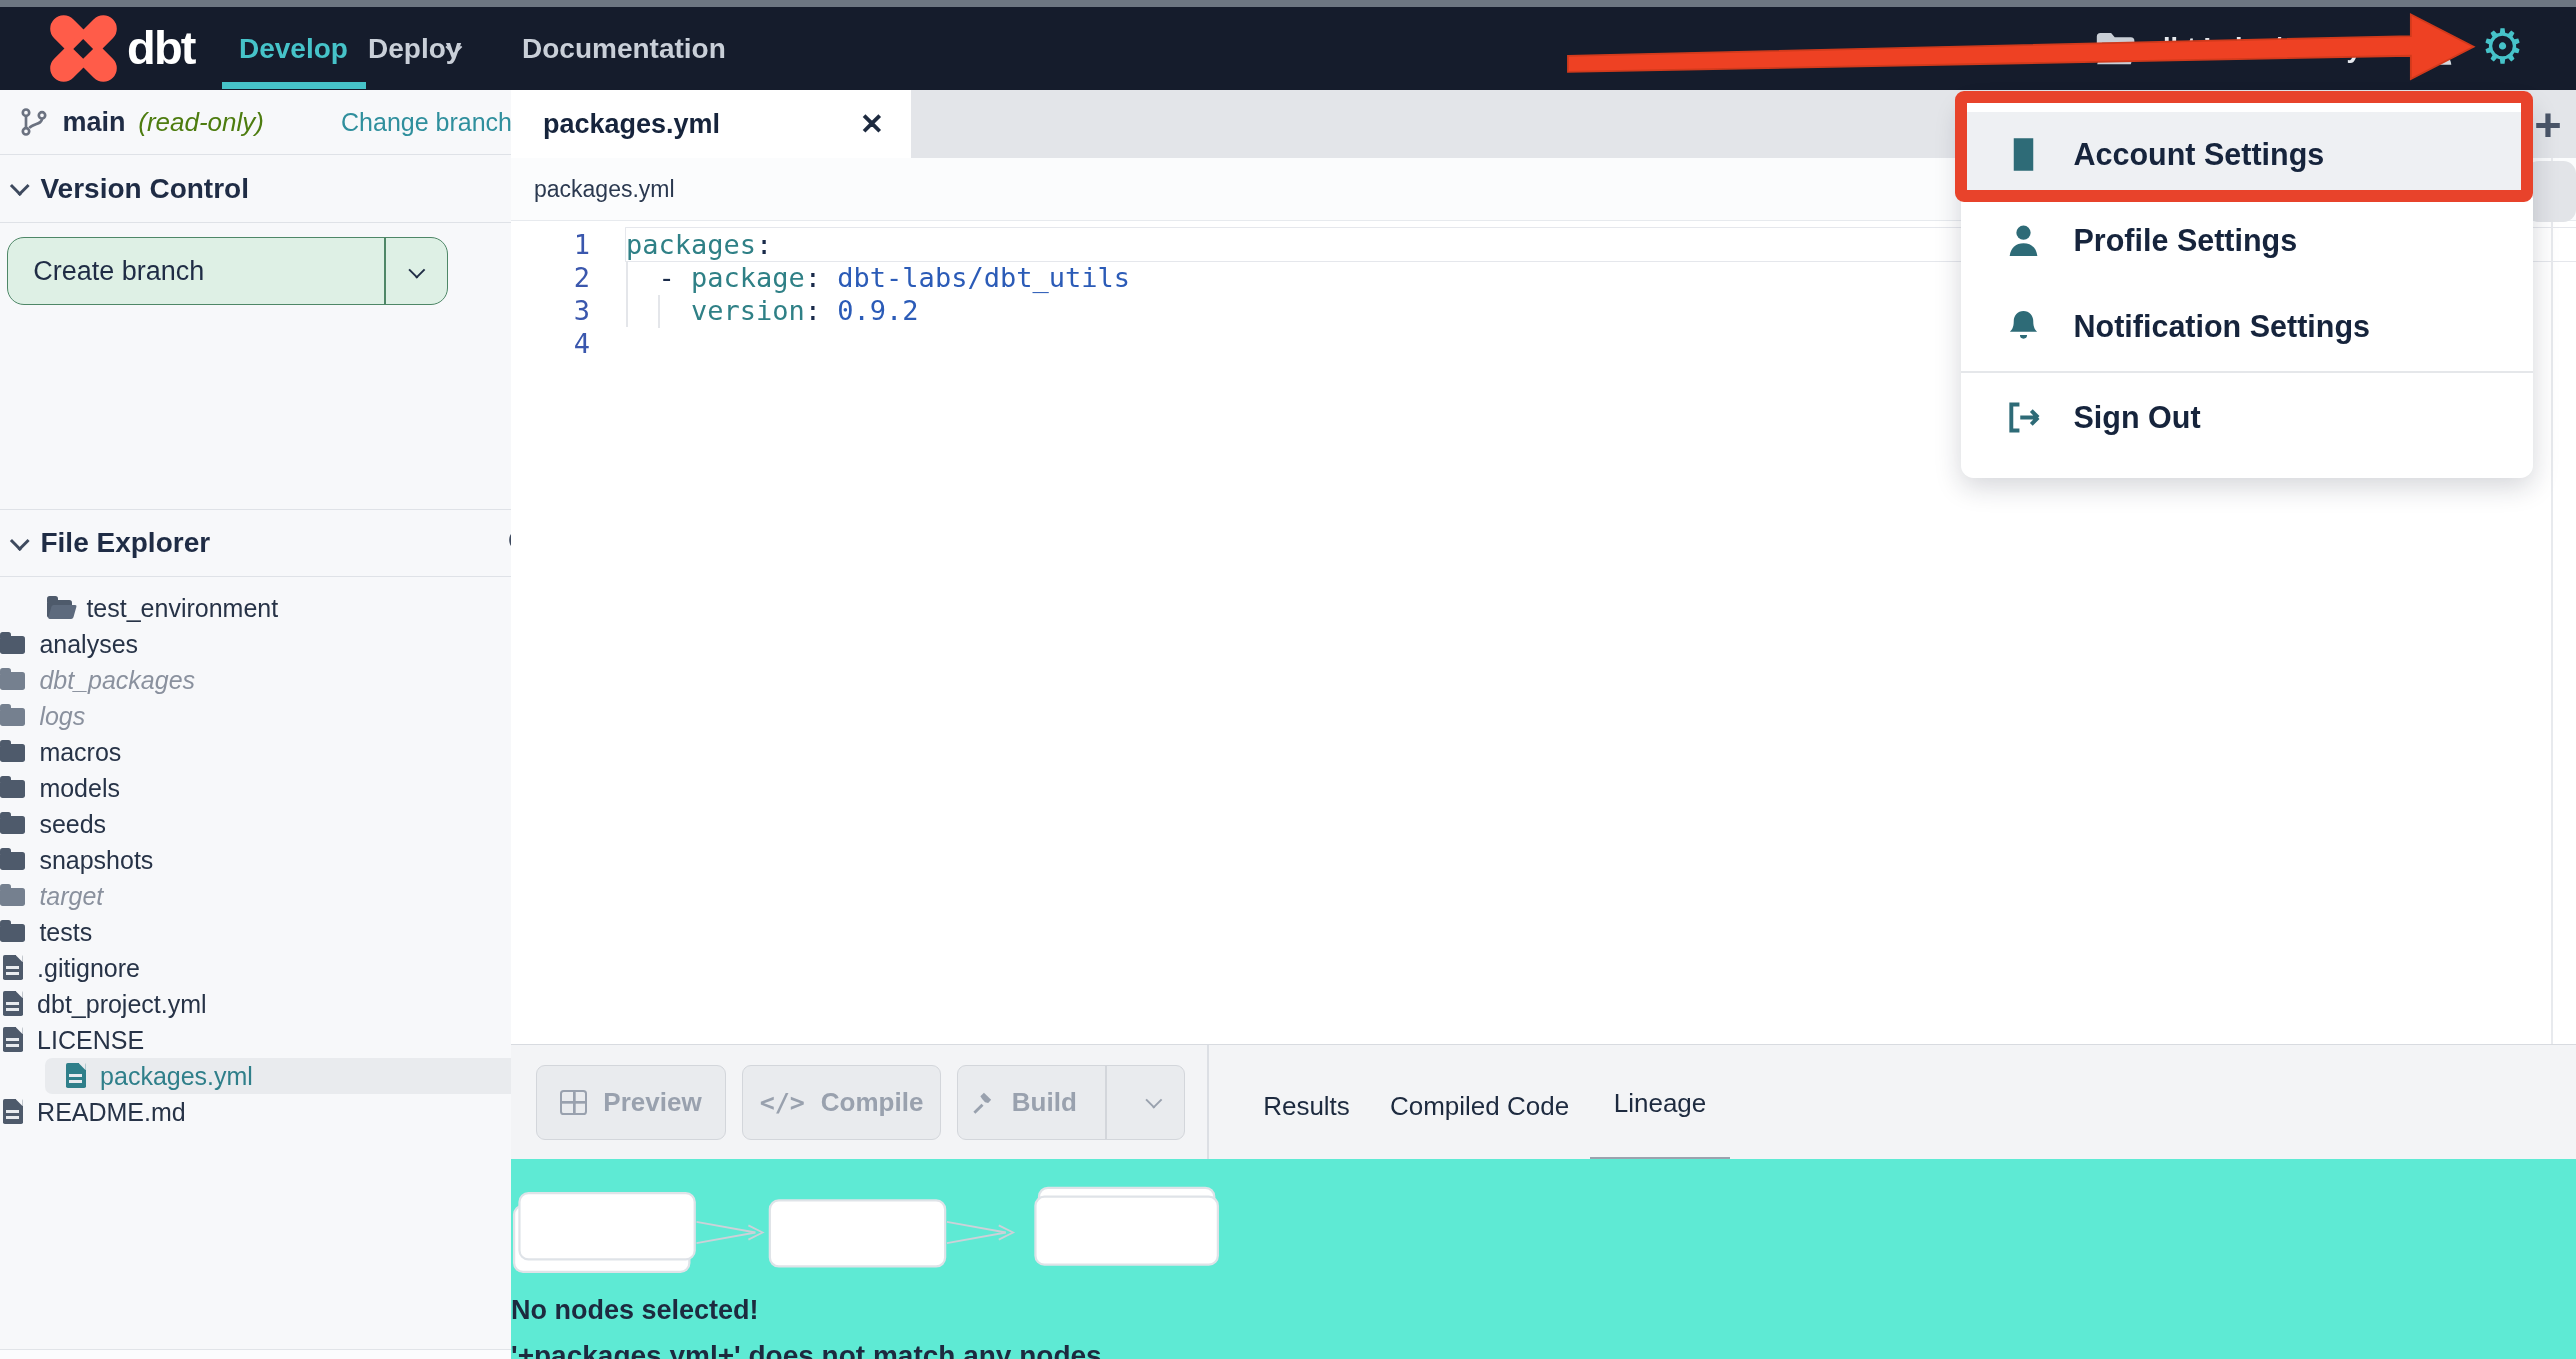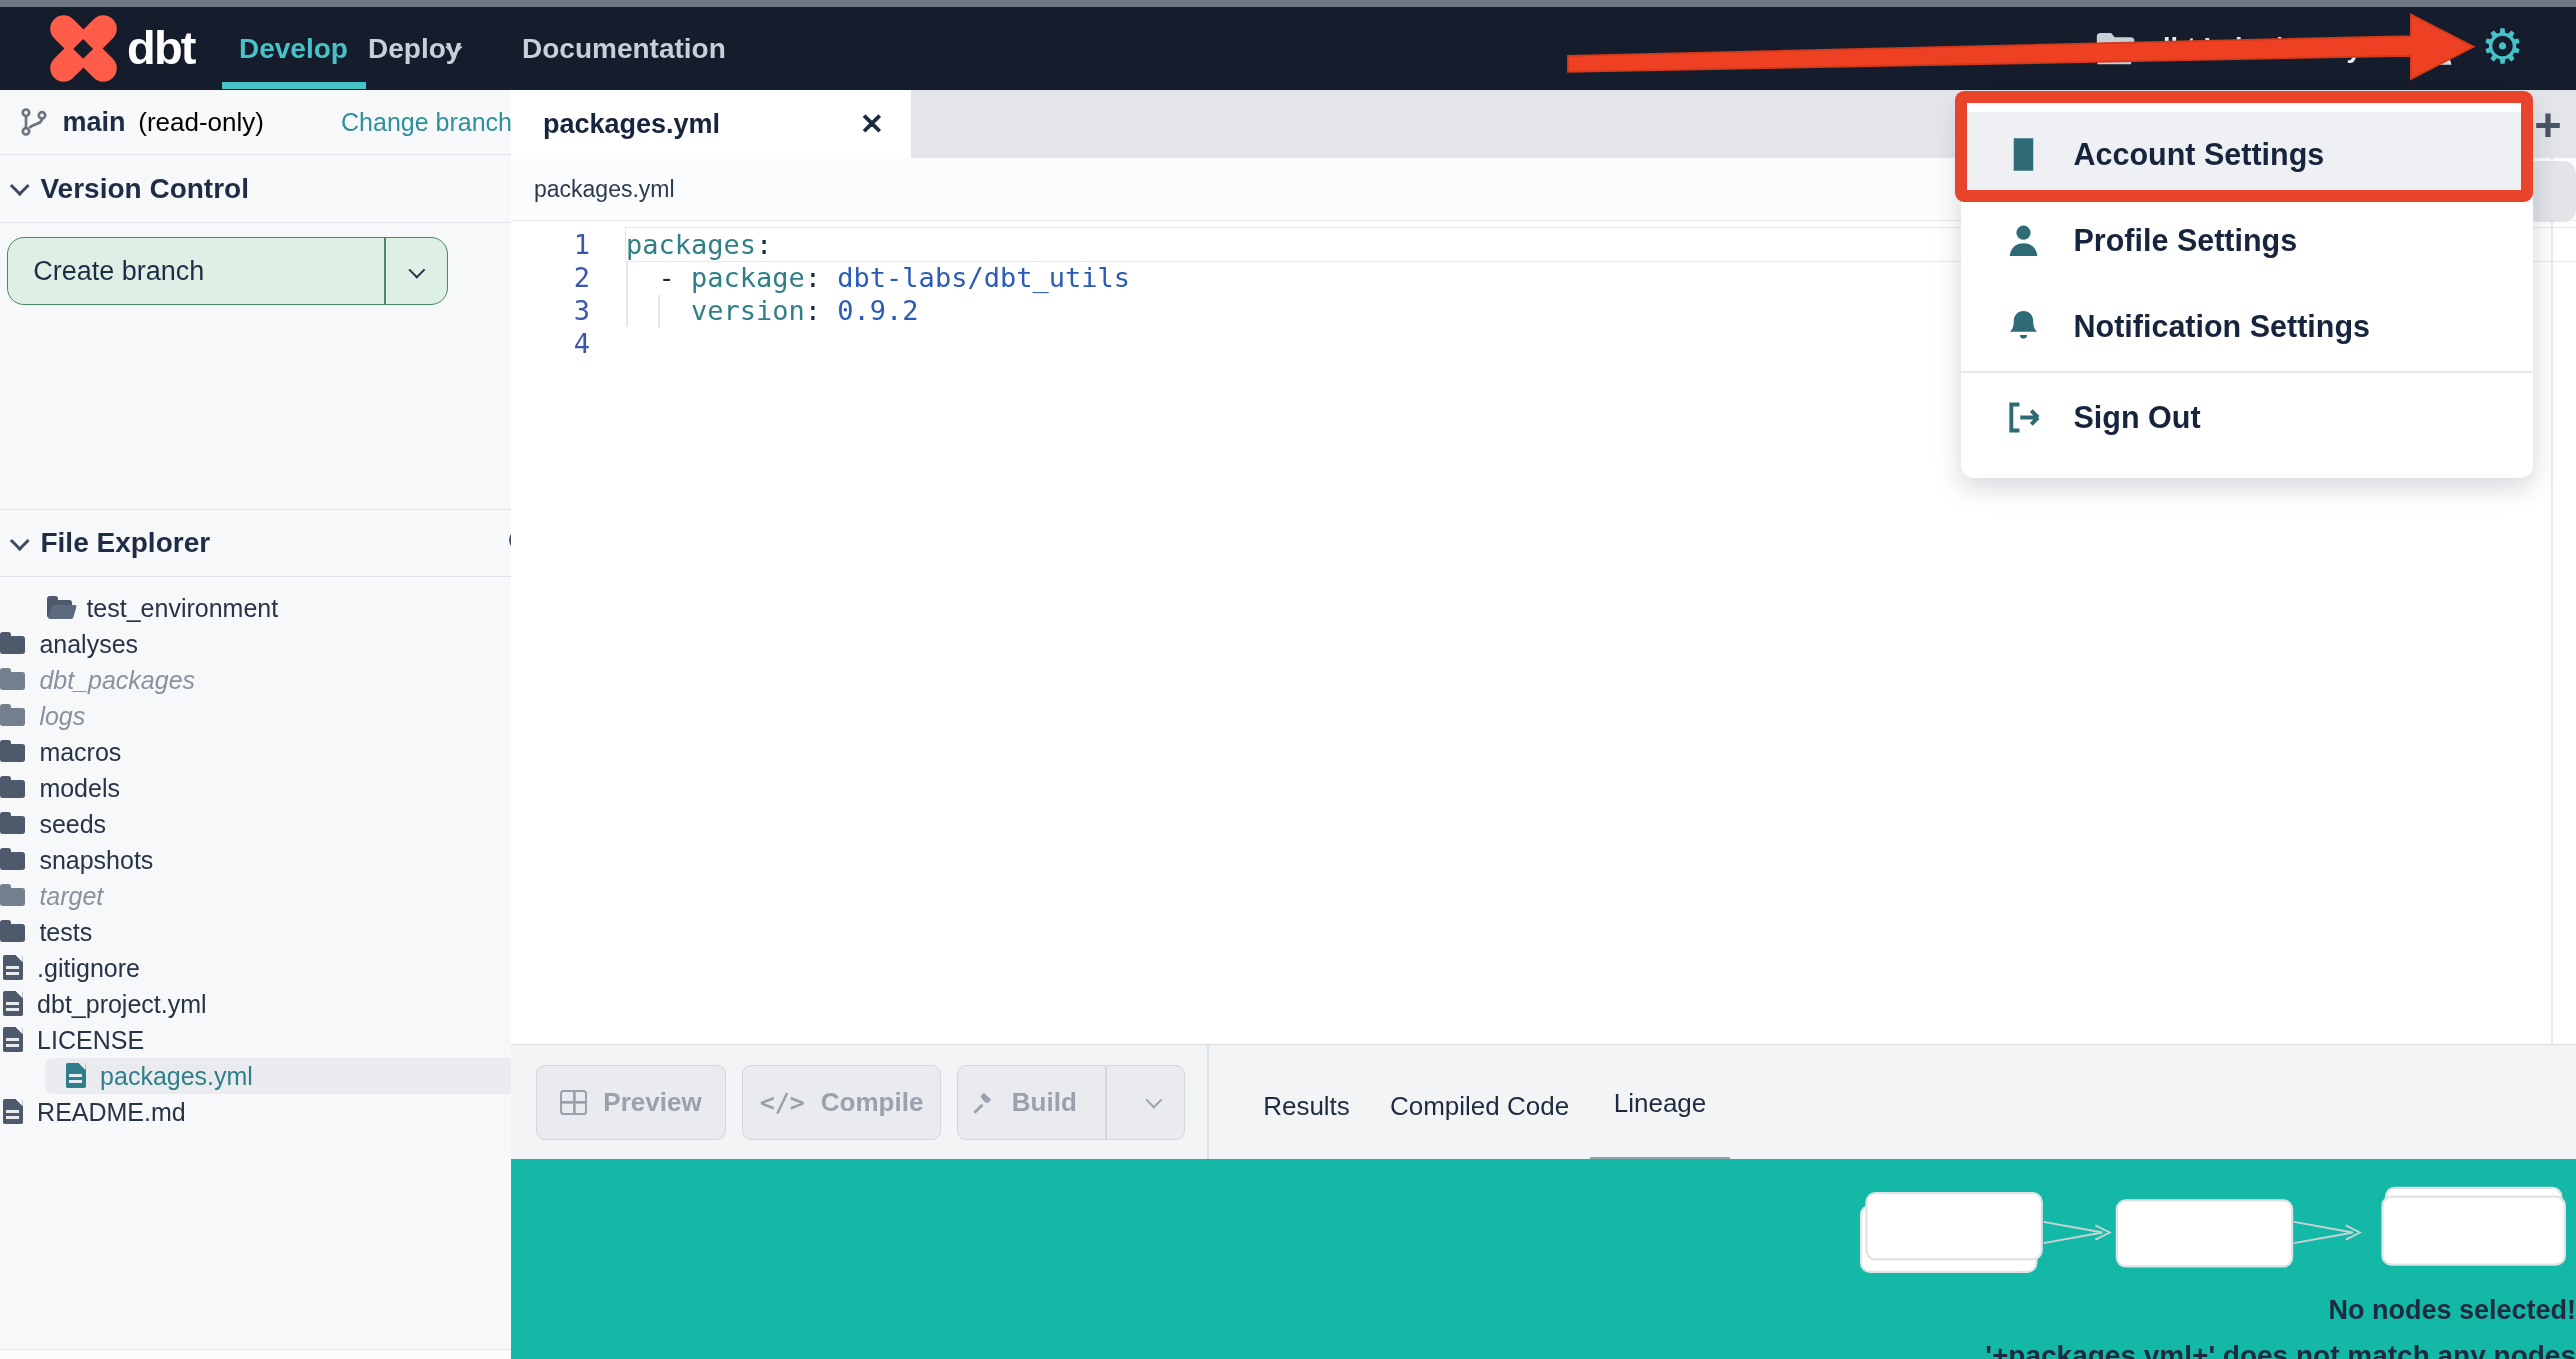--- a/index.html
+++ b/index.html
@@ -29,21 +29,21 @@
   .nav-chev{position:absolute;left:448px;top:34px;color:var(--nav-inactive)}
   .acct{position:absolute;left:2095px;top:0;height:83px;display:flex;align-items:center;gap:16px;color:#e6e9ee}
   .acct-label{font-size:27px;font-weight:600;white-space:pre}
   .gear{position:absolute;left:2481px;top:0;height:83px;line-height:79px;font-size:48px;color:var(--nav-active-teal);cursor:pointer}
   .person-nav{position:absolute;left:2418px;top:21.5px}
 
   
   .sidebar{position:absolute;left:0;top:90px;width:574px;height:1270px;background:var(--sidebar-bg);border-right:1.8px solid #d9dce1}
   .branch-row{height:65px;border-bottom:1.8px solid var(--divider);display:flex;align-items:center;padding:0 14.4px 0 18px;gap:12.6px}
   .branch-name{font-size:27px;font-weight:600;color:#1f2c45}
-  .branch-mode{font-size:26px;color:#000000}
+  .branch-mode{font-size:26px;font-style:italic;color:#4d7c0f}
   .branch-spacer{flex:1}
   .branch-link{font-size:25px;color:var(--link-teal);cursor:pointer}
   .sec-head{height:68px;border-bottom:1.8px solid var(--divider);display:flex;align-items:center;padding:0 32px 0 12.6px;gap:14.4px}
   .sec-title{font-size:28px;font-weight:bold;color:#1f2c45}
   .sec-chev{width:13.5px;height:13.5px;border-right:3.6px solid #3e4a5e;border-bottom:3.6px solid #3e4a5e;transform:rotate(45deg);margin-top:-5.4px}
   .vc-body{height:286px;padding:14.4px 7.2px}
   .create-btn{width:441px;height:68px;background:var(--create-branch-bg);border:1.8px solid var(--create-branch-border);border-radius:17px;display:flex;align-items:center;cursor:pointer}
   .create-btn .lbl{flex:1;padding-left:25px;font-size:27px;color:#1f2c45}
   .create-btn .sep{width:1.8px;height:100%;background:var(--create-branch-border)}
   .create-btn .dd{width:61px;display:flex;justify-content:center;color:#1f2c45}
@@ -97,21 +97,21 @@
   .ic-table{width:27px;height:25px;border:2.7px solid var(--button-text-muted);border-radius:3.6px;background:linear-gradient(var(--button-text-muted),var(--button-text-muted)) center/100% 2.7px no-repeat,linear-gradient(var(--button-text-muted),var(--button-text-muted)) center/2.7px 100% no-repeat}
   .ic-code{font-family:"DejaVu Sans Mono",monospace;font-weight:bold;font-size:25px}
   .tb-divider{position:absolute;left:696px;top:0;height:100%;width:1.8px;background:#dcdfe4}
   .ptab{position:absolute;top:4px;height:115px;display:flex;align-items:center;justify-content:center;font-size:26px;color:#1d2a3f;cursor:pointer}
   .ptab.active{border-bottom:7.2px solid #9aa2ae;font-weight:400}
   .ptab-results{left:728px;width:135px}
   .ptab-compiled{left:861px;width:215px}
   .ptab-lineage{left:1079px;width:140px}
 
   
-  .lineage{position:absolute;left:0;top:1069px;width:100%;height:201px;background:#14b8a6;text-align:right}
+  .lineage{position:absolute;left:0;top:1069px;width:100%;height:201px;background:#5eead4;text-align:left}
   .skeleton{margin-top:27px}
   .empty-title{font-size:27px;font-weight:bold;color:#1d2a3f;margin-top:12.6px}
   .empty-sub{font-size:28px;font-weight:bold;color:#1d2a3f;margin-top:14.4px}
 
   
   .arrow-svg{position:absolute;left:1507px;top:0;z-index:60;pointer-events:none}
   .menu{position:absolute;left:1961px;top:99px;width:572px;height:379px;background:#fff;border-radius:12.6px;box-shadow:0 9px 27px rgba(20,30,50,.18);z-index:50;padding-top:12.6px}
   .m-item{height:86px;display:flex;align-items:center;gap:30.5px;padding-left:43px;cursor:pointer}
   .m-item.hl{background:#eef0f3}
   .m-lbl{font-size:30.5px;font-weight:bold;color:var(--navy-text)}

